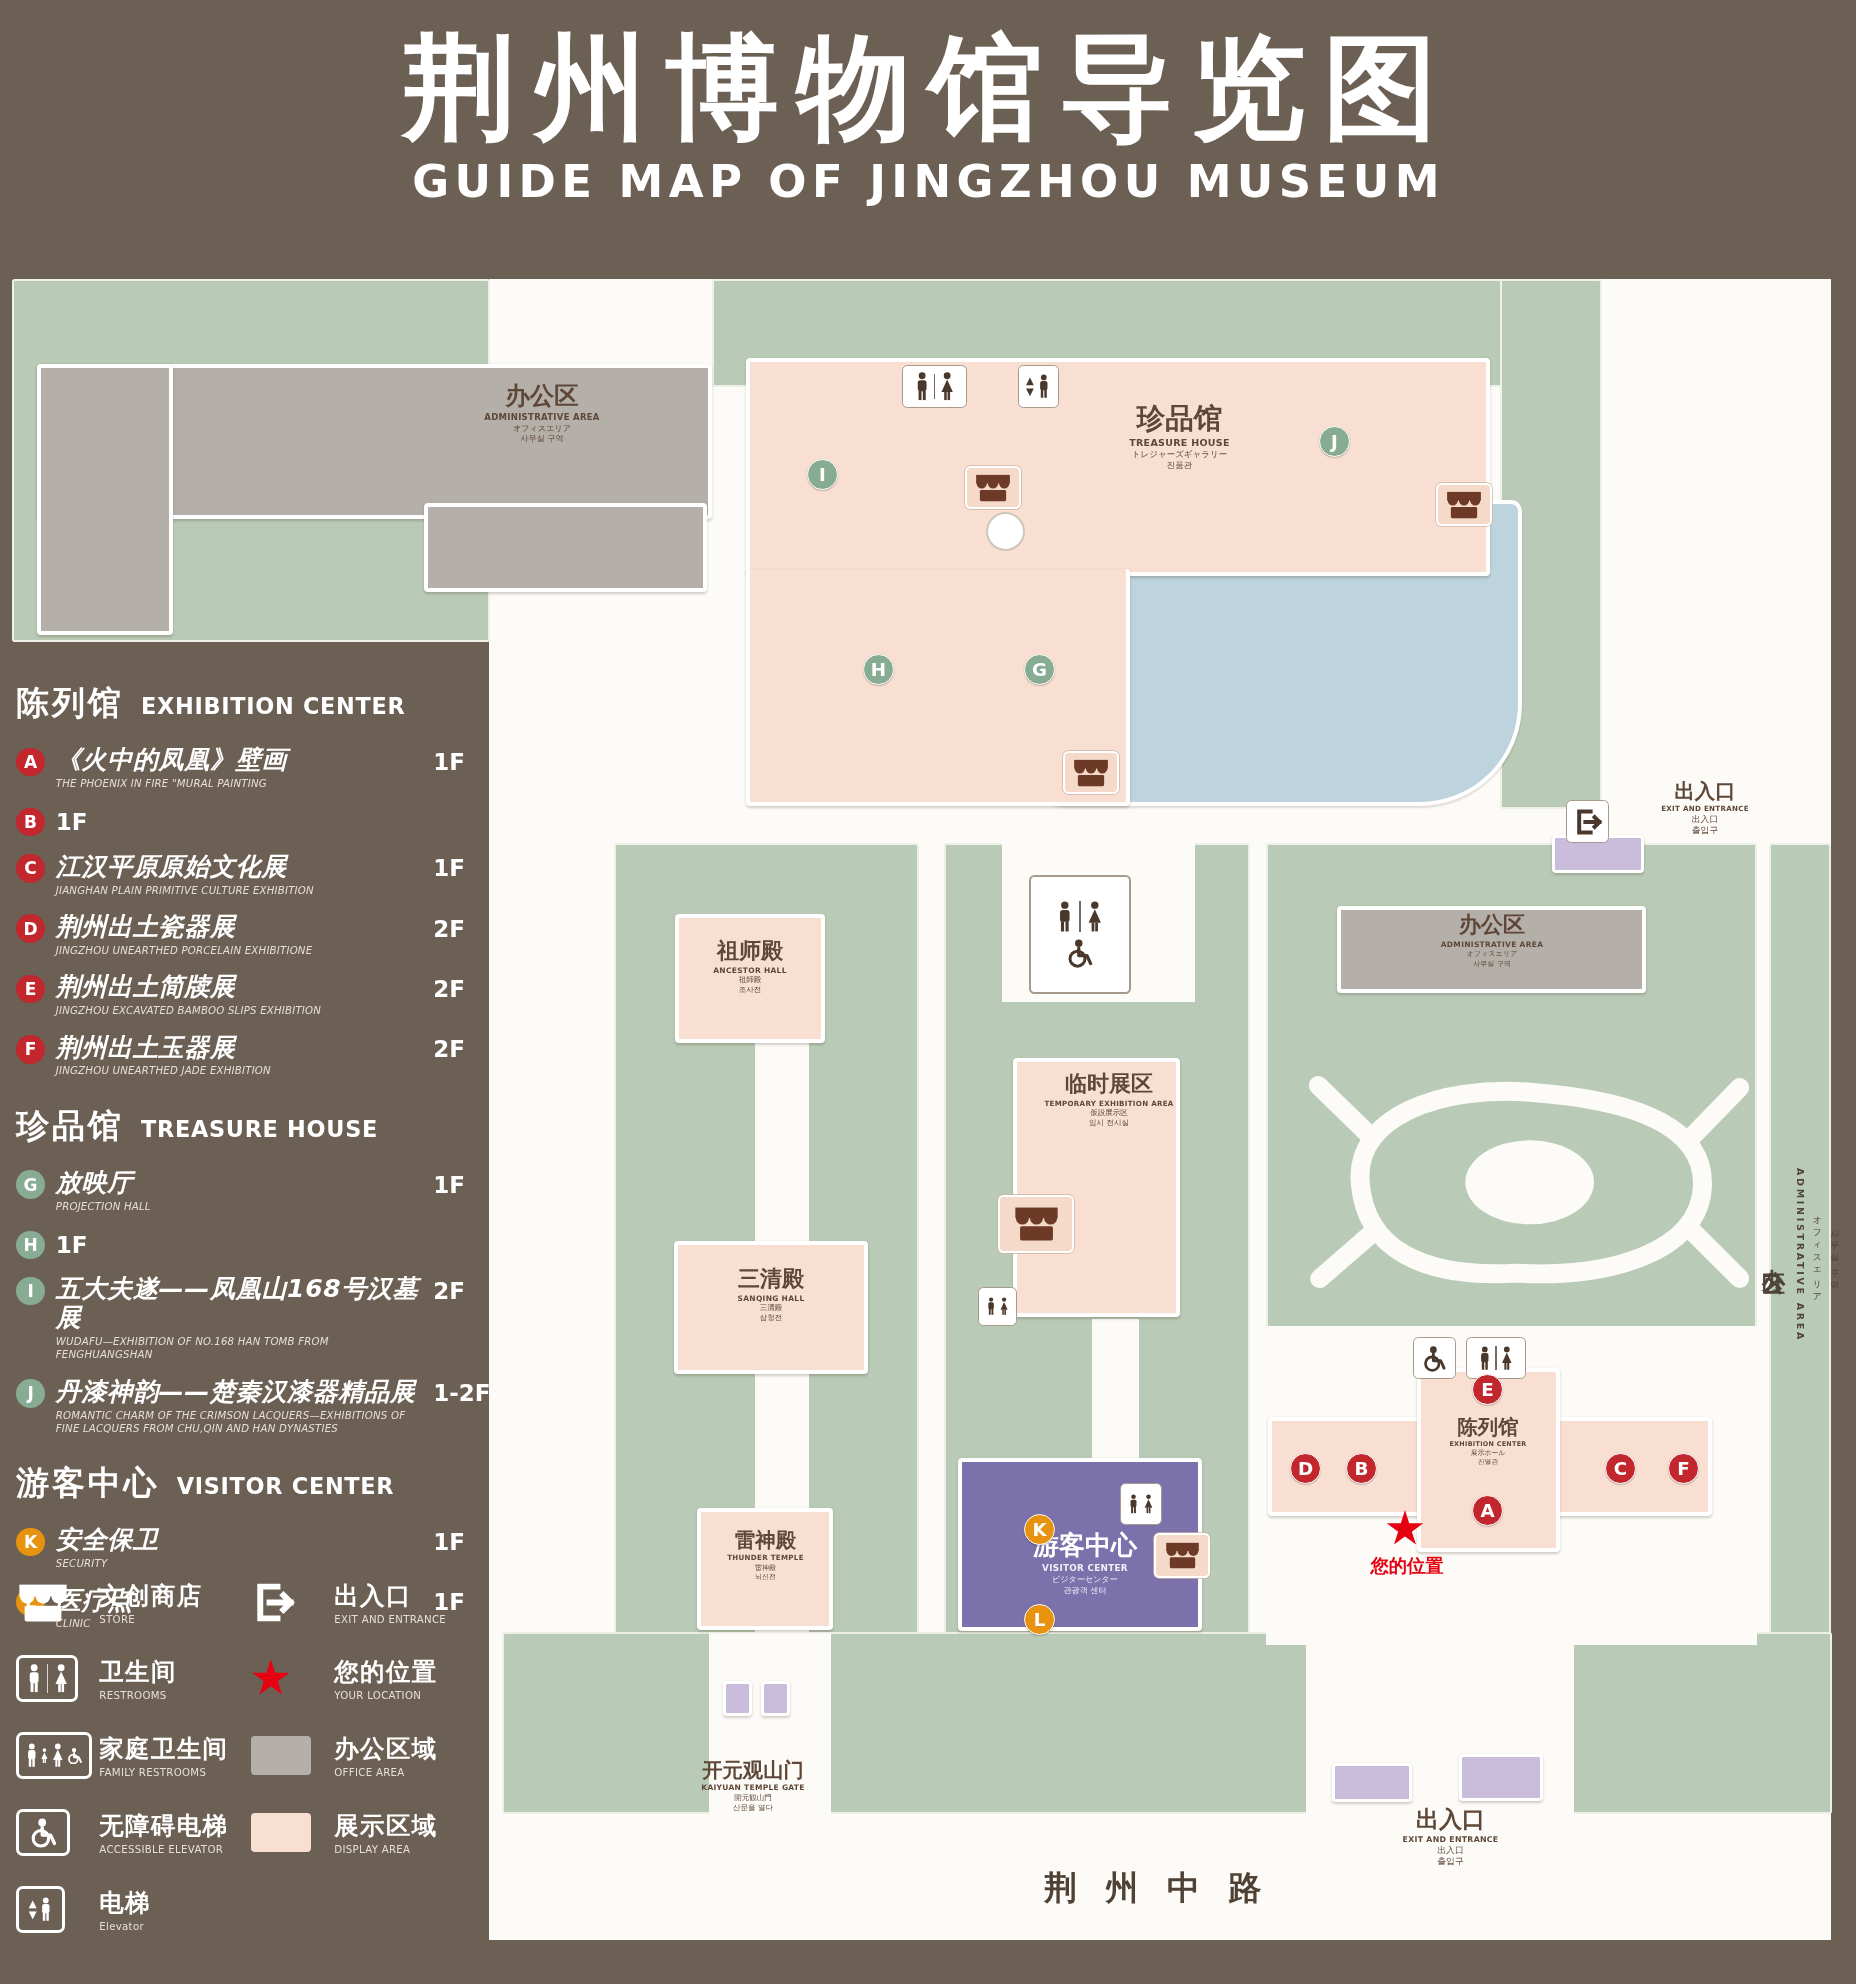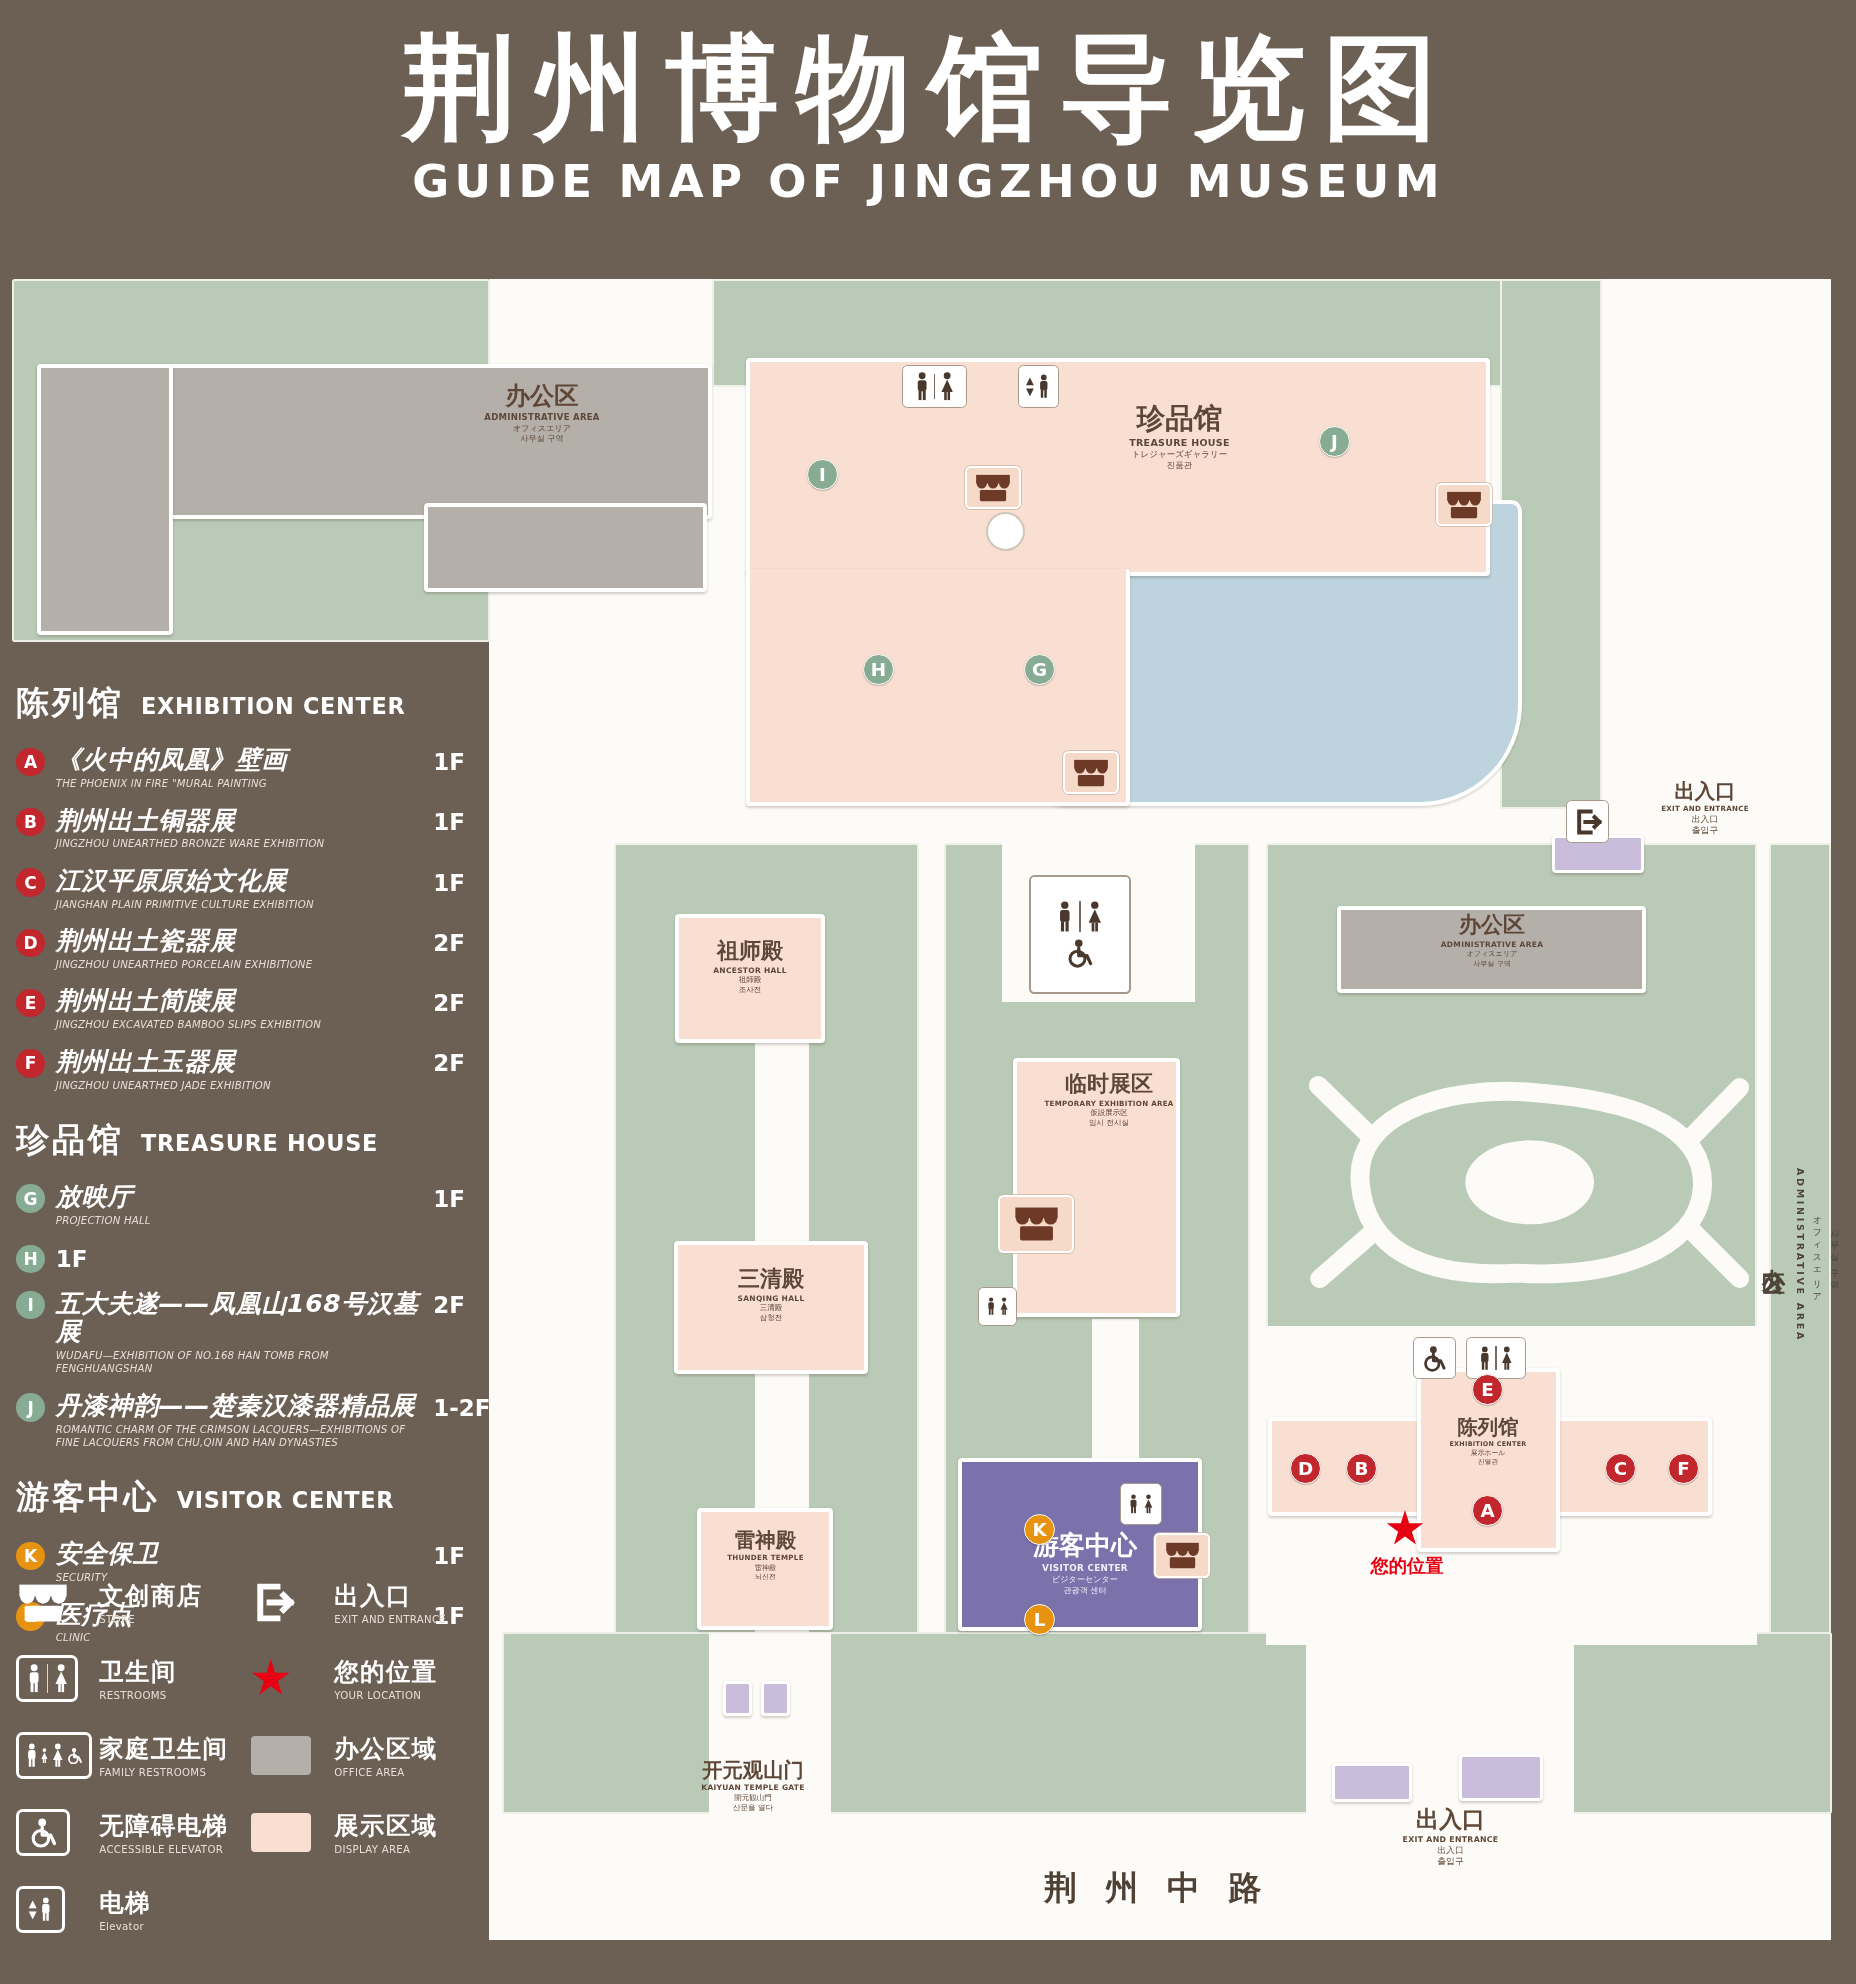--- a/index.html
+++ b/index.html
@@ -413,24 +413,20 @@
     <div class="sb-row">
       <div class="sb-mk m-red">A</div>
       <div class="sb-txt">
           <div class="sb-zh">《火中的凤凰》壁画</div>
         <div class="sb-en">THE PHOENIX IN FIRE "MURAL PAINTING</div>
         </div>
       <div class="sb-fl">1F</div>
     </div>
     <div class="sb-row">
       <div class="sb-mk m-red">B</div>
-      <div class="sb-txt">
-          <div class="sb-zh">荆州出土铜器展</div>
-        <div class="sb-en">JINGZHOU UNEARTHED BRONZE WARE EXHIBITION</div>
-        </div>
       <div class="sb-fl">1F</div>
     </div>
     <div class="sb-row">
       <div class="sb-mk m-red">C</div>
       <div class="sb-txt">
           <div class="sb-zh">江汉平原原始文化展</div>
         <div class="sb-en">JIANGHAN PLAIN PRIMITIVE CULTURE EXHIBITION</div>
         </div>
       <div class="sb-fl">1F</div>
     </div>

